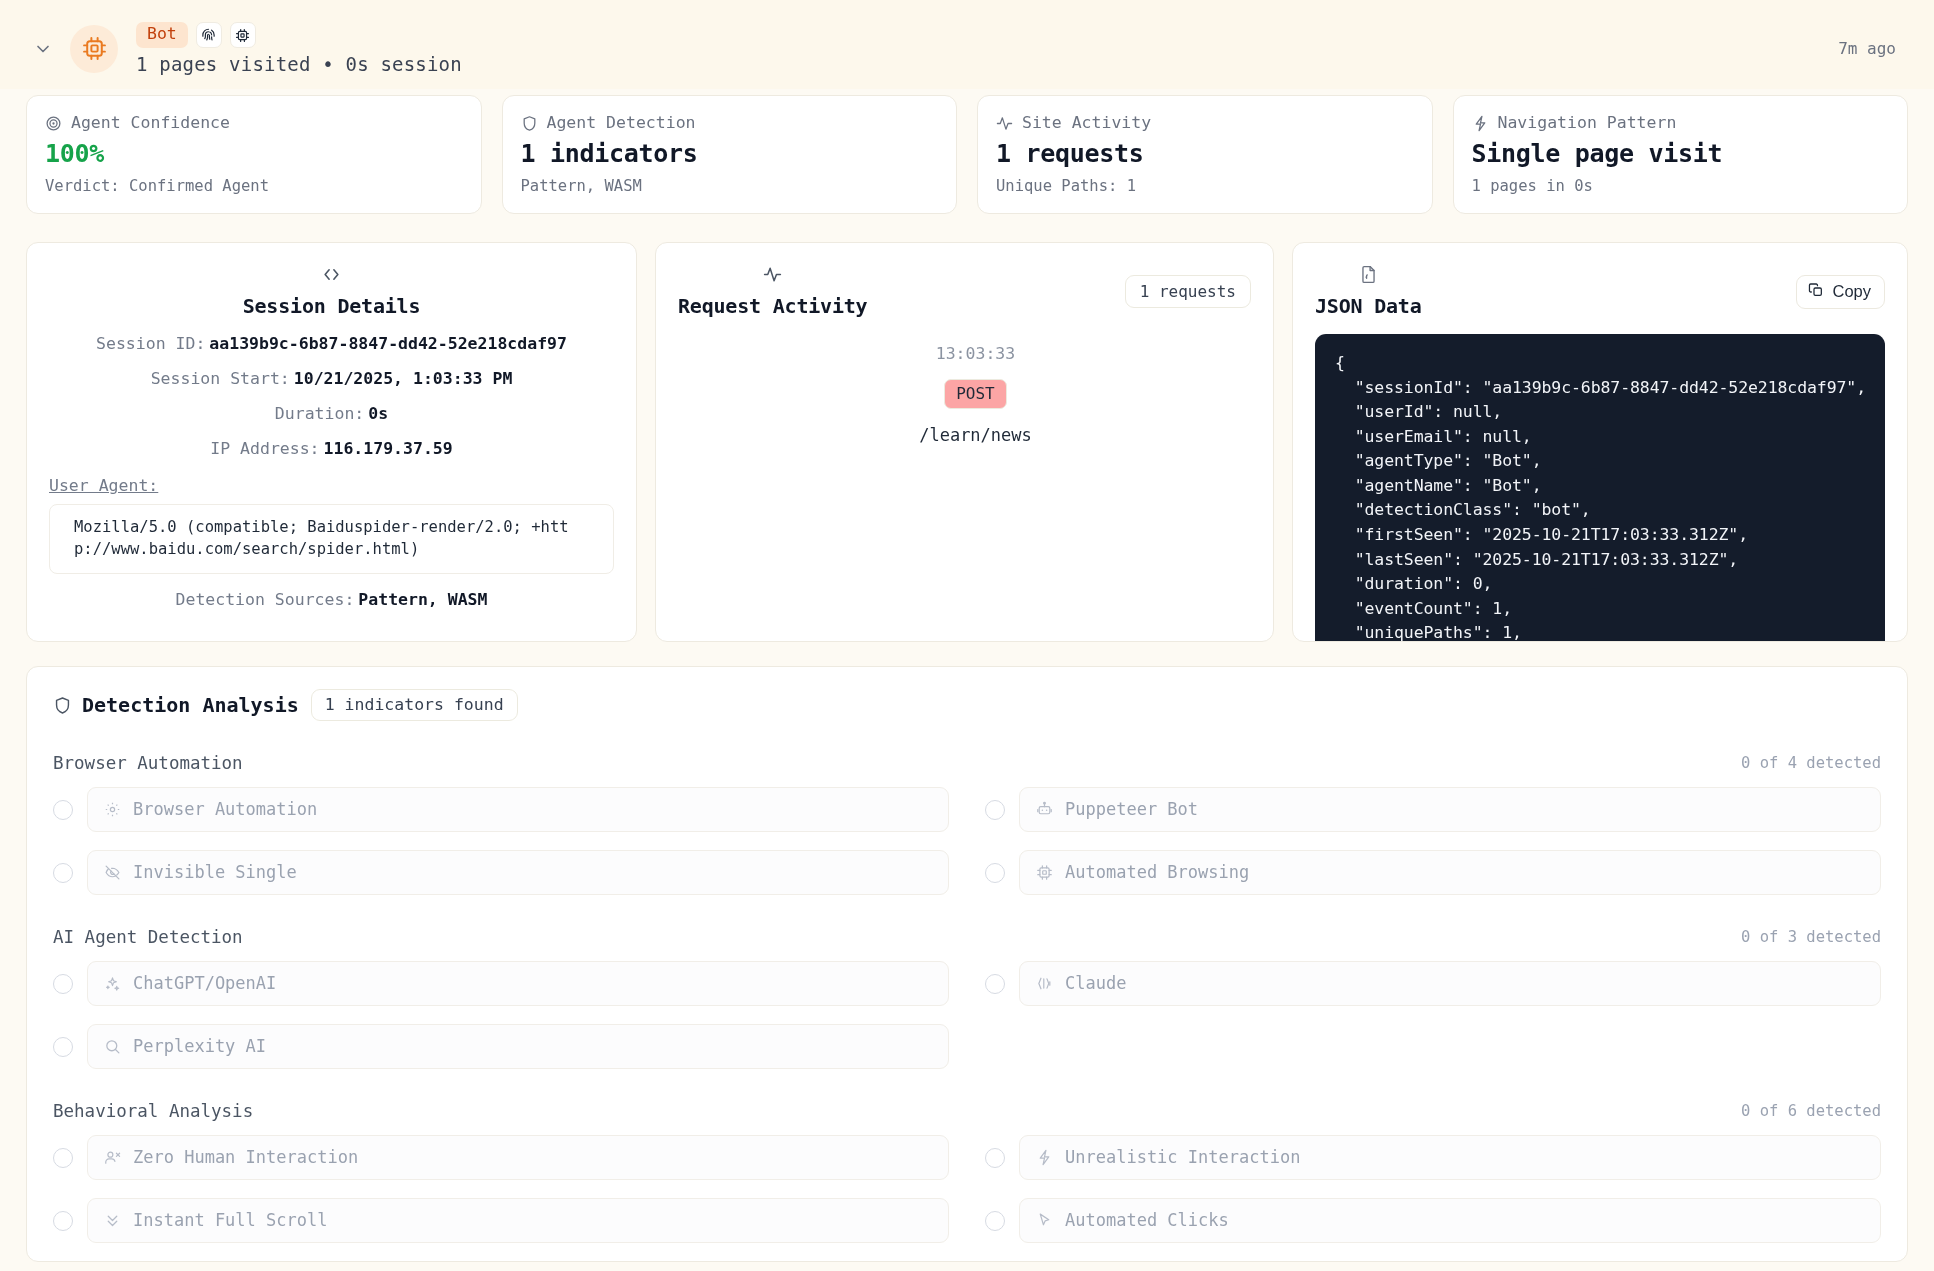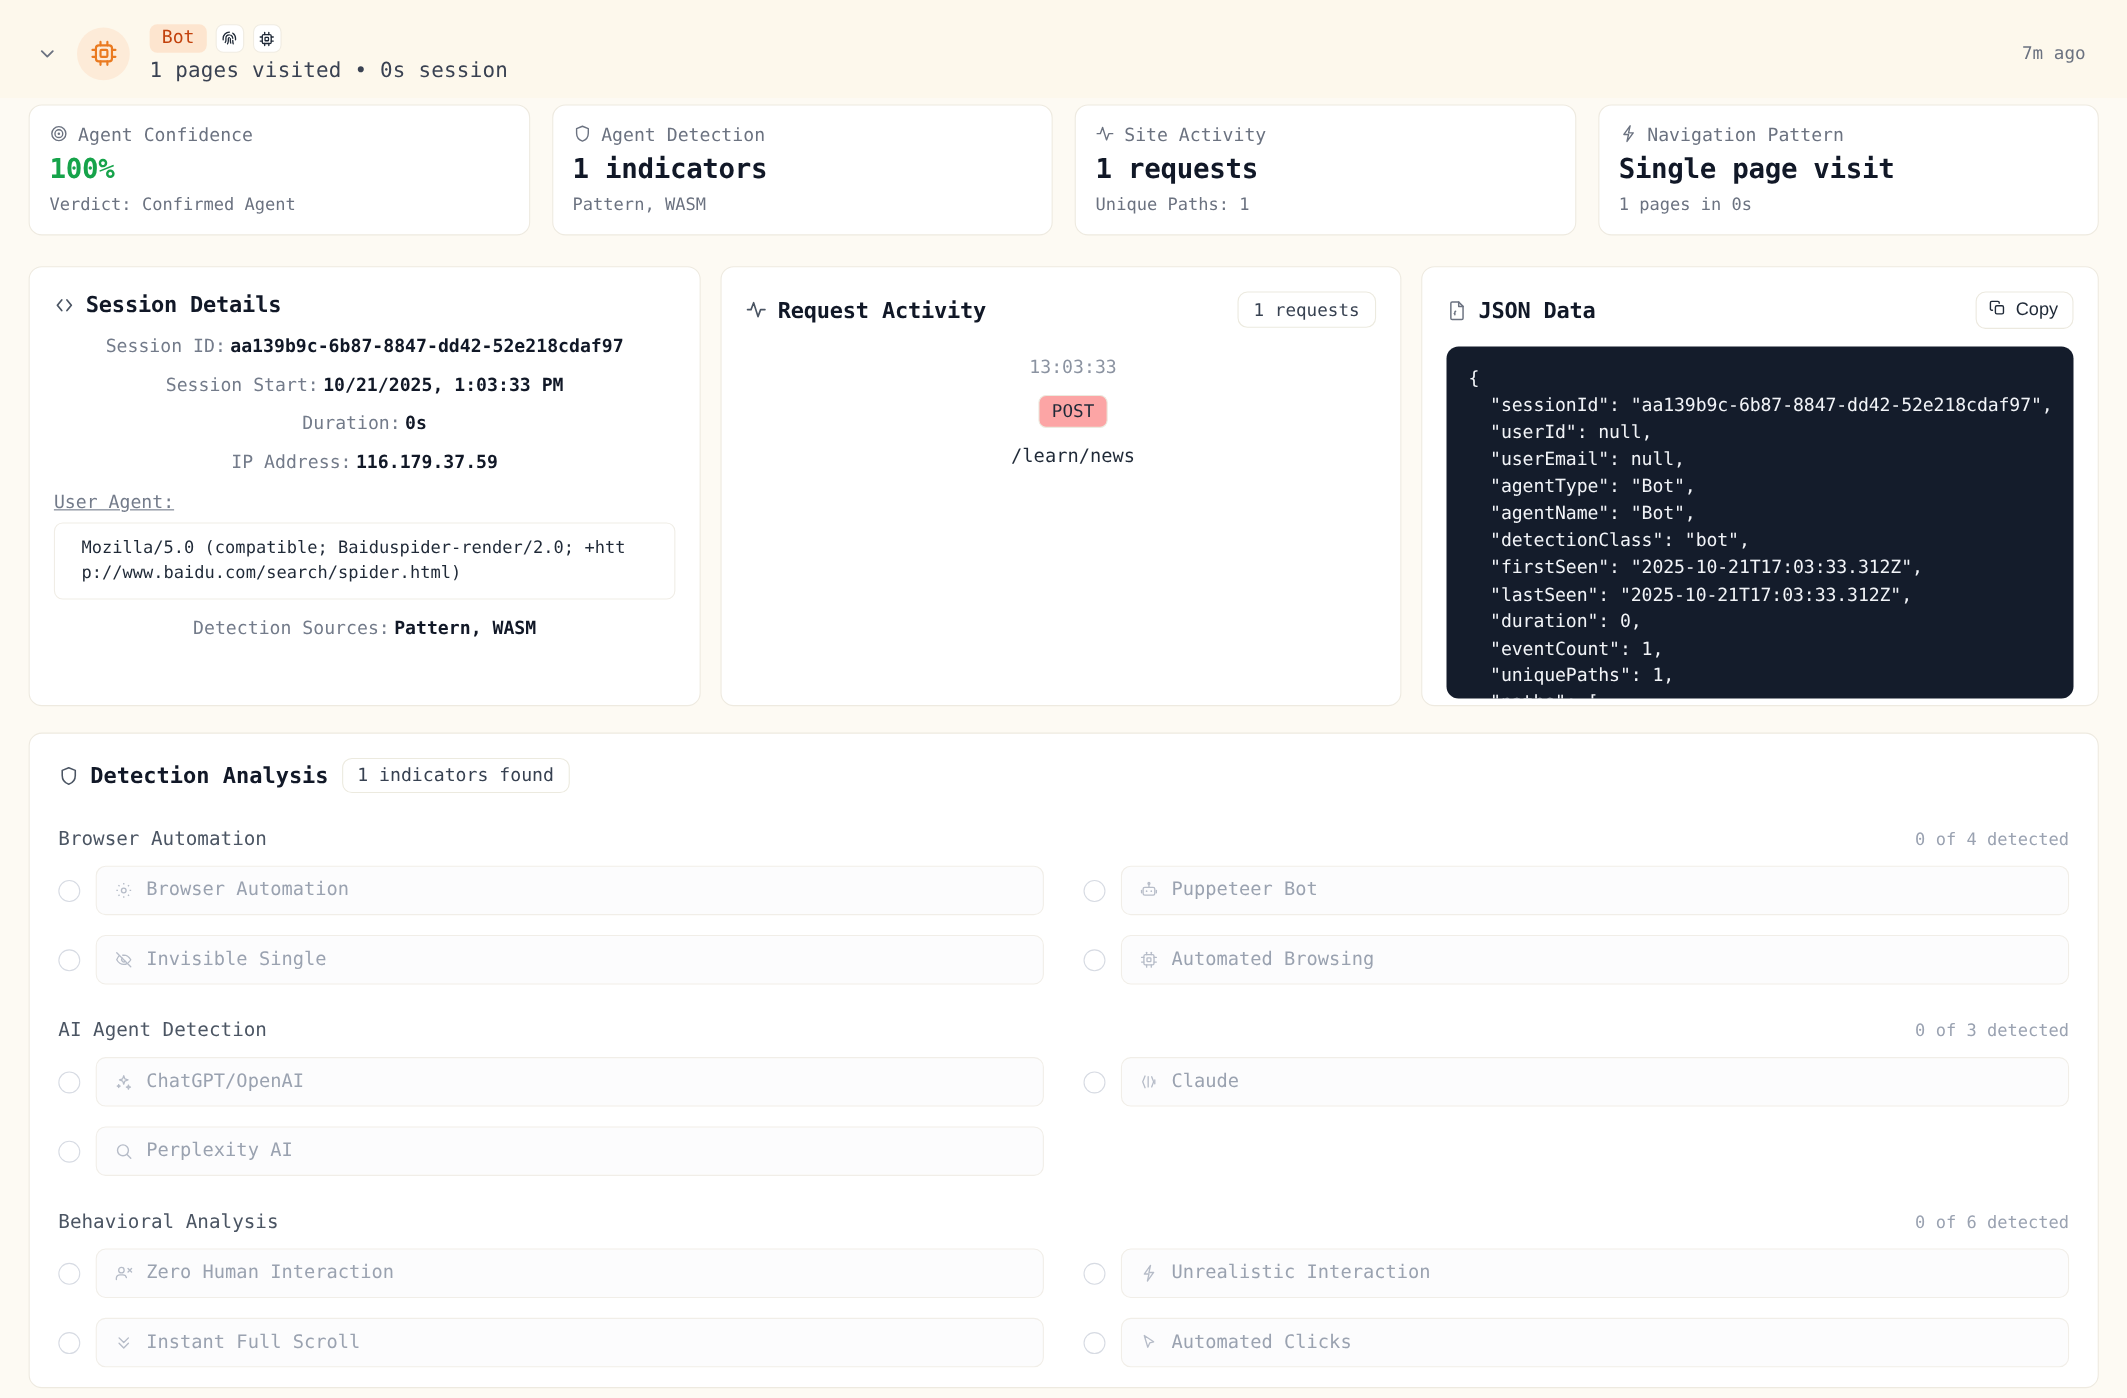--- a/index.html
+++ b/index.html
@@ -76,21 +76,21 @@
   }
   .metric-card {
     flex: 1 1 0;
     background: #ffffff;
     border: 1px solid #eeeae0;
     border-radius: 12px;
     padding: 17px 18px 18px 18px;
     min-height: 108px;
   }
   .metric-head {
-    display: flex; align-items: flex-start; gap: 9px;
+    display: flex; align-items: flex-end; gap: 9px;
     color: #6b7280;
     font-size: 16.5px;
     margin-bottom: 7px;
   }
   .metric-value {
     font-size: 25px;
     font-weight: bold;
     color: #111827;
     letter-spacing: -0.3px;
     margin-bottom: 9px;
@@ -117,20 +117,21 @@
   .panel-session { width: 612px; height: 400px; padding: 22px 22px 0 22px; }
   .panel-request { width: 620px; height: 400px; padding: 22px 22px 0 22px; }
   .panel-json   { flex: 1 1 auto; height: 400px; padding: 22px 22px 0 22px; overflow: hidden; }
 
   .panel-title {
     display: flex; align-items: center; gap: 10px;
     font-size: 20px;
     font-weight: bold;
     color: #111827;
     letter-spacing: -0.2px;
+    flex-direction: column;
   }
   .panel-title-row {
     display: flex; align-items: center; justify-content: space-between;
   }
 
   .detail-row {
     display: flex;
     align-items: baseline;
     justify-content: center;
     margin-top: 16px;

